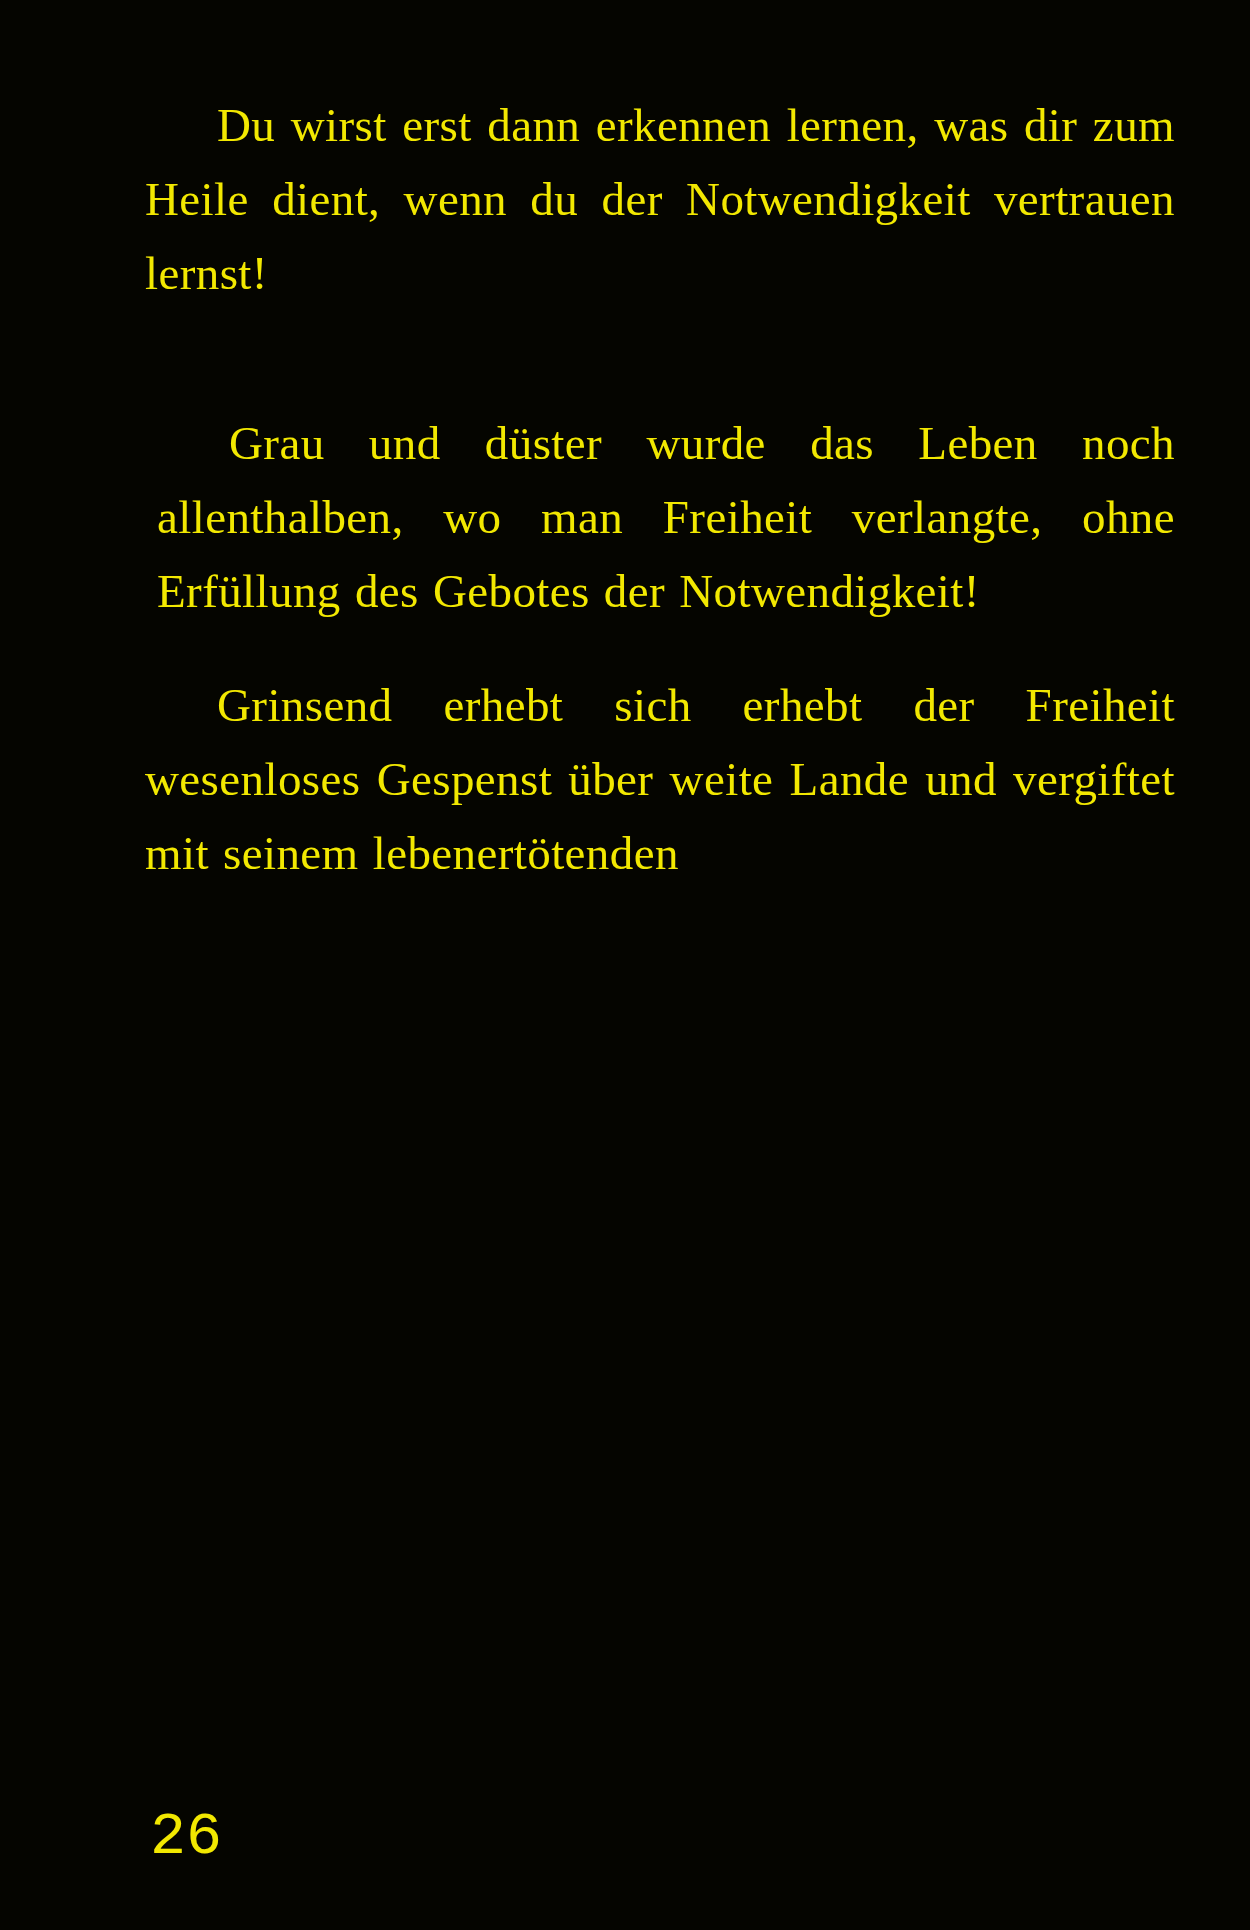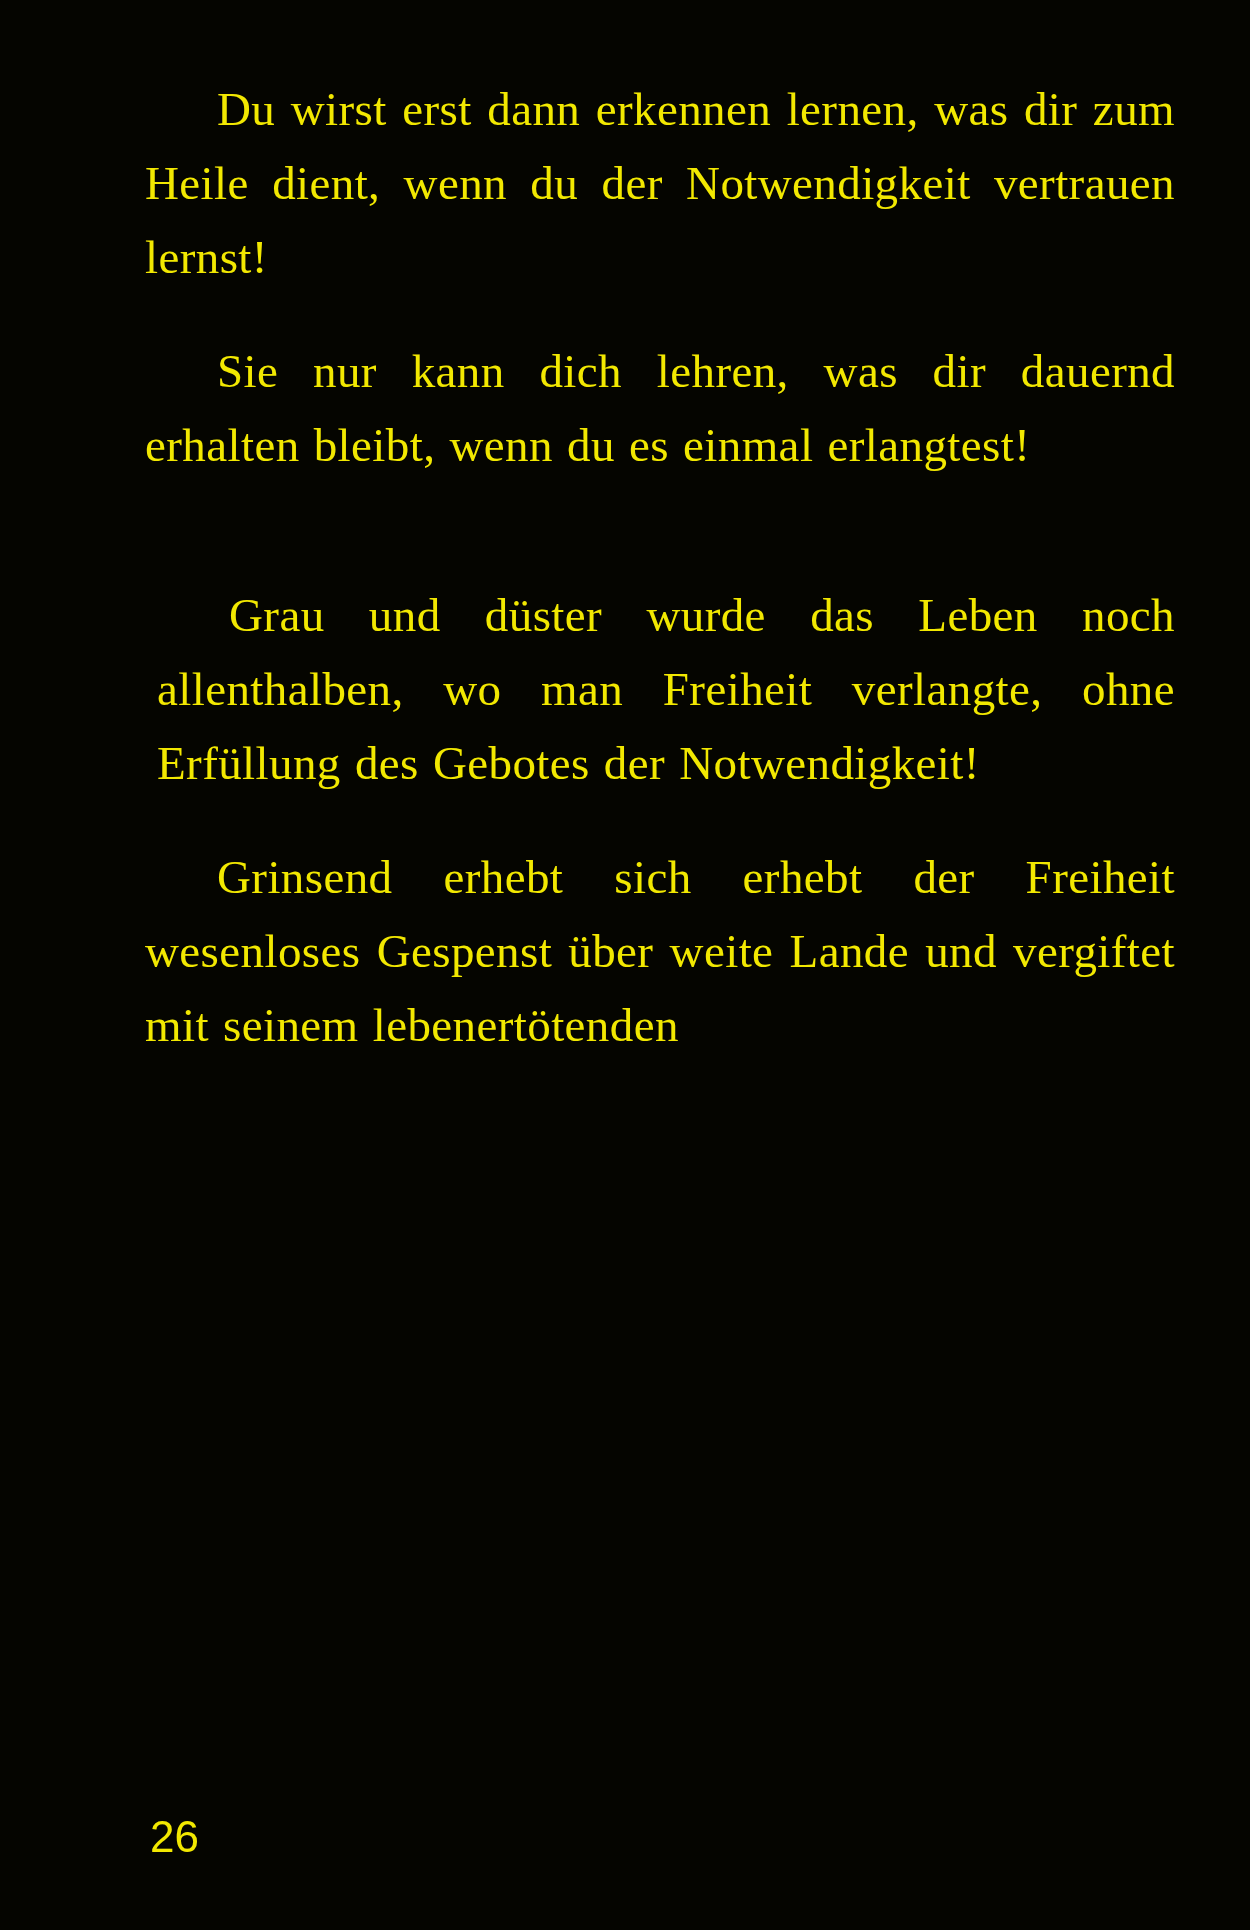--- a/index.html
+++ b/index.html
@@ -17,50 +17,49 @@
   .page {
     position: absolute;
     left: 0; top: 0;
     width: 1250px;
     height: 1930px;
     background: #050500;
   }
   .text-block {
     position: absolute;
     left: 145px;
-    top: 72px;
+    top: 88px;
     width: 1030px;
   }
   p.para {
     margin: 0 0 0 0;
     color: #f2e800;
     font-size: 47px;
     line-height: 74px;
     text-align: justify;
     text-indent: 72px;
     letter-spacing: 0.4px;
     word-spacing: 2px;
     font-family: "Liberation Serif", serif;
   }
   p.para.gap-sm { margin-top: 40px; }
   p.para.gap-lg { margin-top: 96px; margin-left: 12px; }
   .pageno {
     position: absolute;
     left: 150px;
     top: 1812px;
     color: #f2e800;
-    font-size: 44px;
+    font-size: 60px;
     line-height: 50px;
-    font-family: Liberation Sans, sans-serif;
+    font-family: Liberation Mono, monospace;
   }
 </style>
 </head>
 <body>
 
 <div class="page">
   <div class="text-block">
     <p class="para">Du wirst erst dann erkennen lernen, was dir zum Heile dient, wenn du der Notwendigkeit vertrauen lernst!</p>
-    <p class="para gap-sm">Sie nur kann dich lehren, was dir dauernd erhalten bleibt, wenn du es einmal erlangtest!</p>
     <p class="para gap-lg">Grau und düster wurde das Leben noch allenthalben, wo man Freiheit verlangte, ohne Erfüllung des Gebotes der Notwendigkeit!</p>
     <p class="para gap-sm">Grinsend erhebt sich erhebt der Freiheit wesenloses Gespenst über weite Lande und vergiftet mit seinem lebenertötenden</p>
   </div>
   <div class="pageno">26</div>
 </div>
 
 </body></html>

